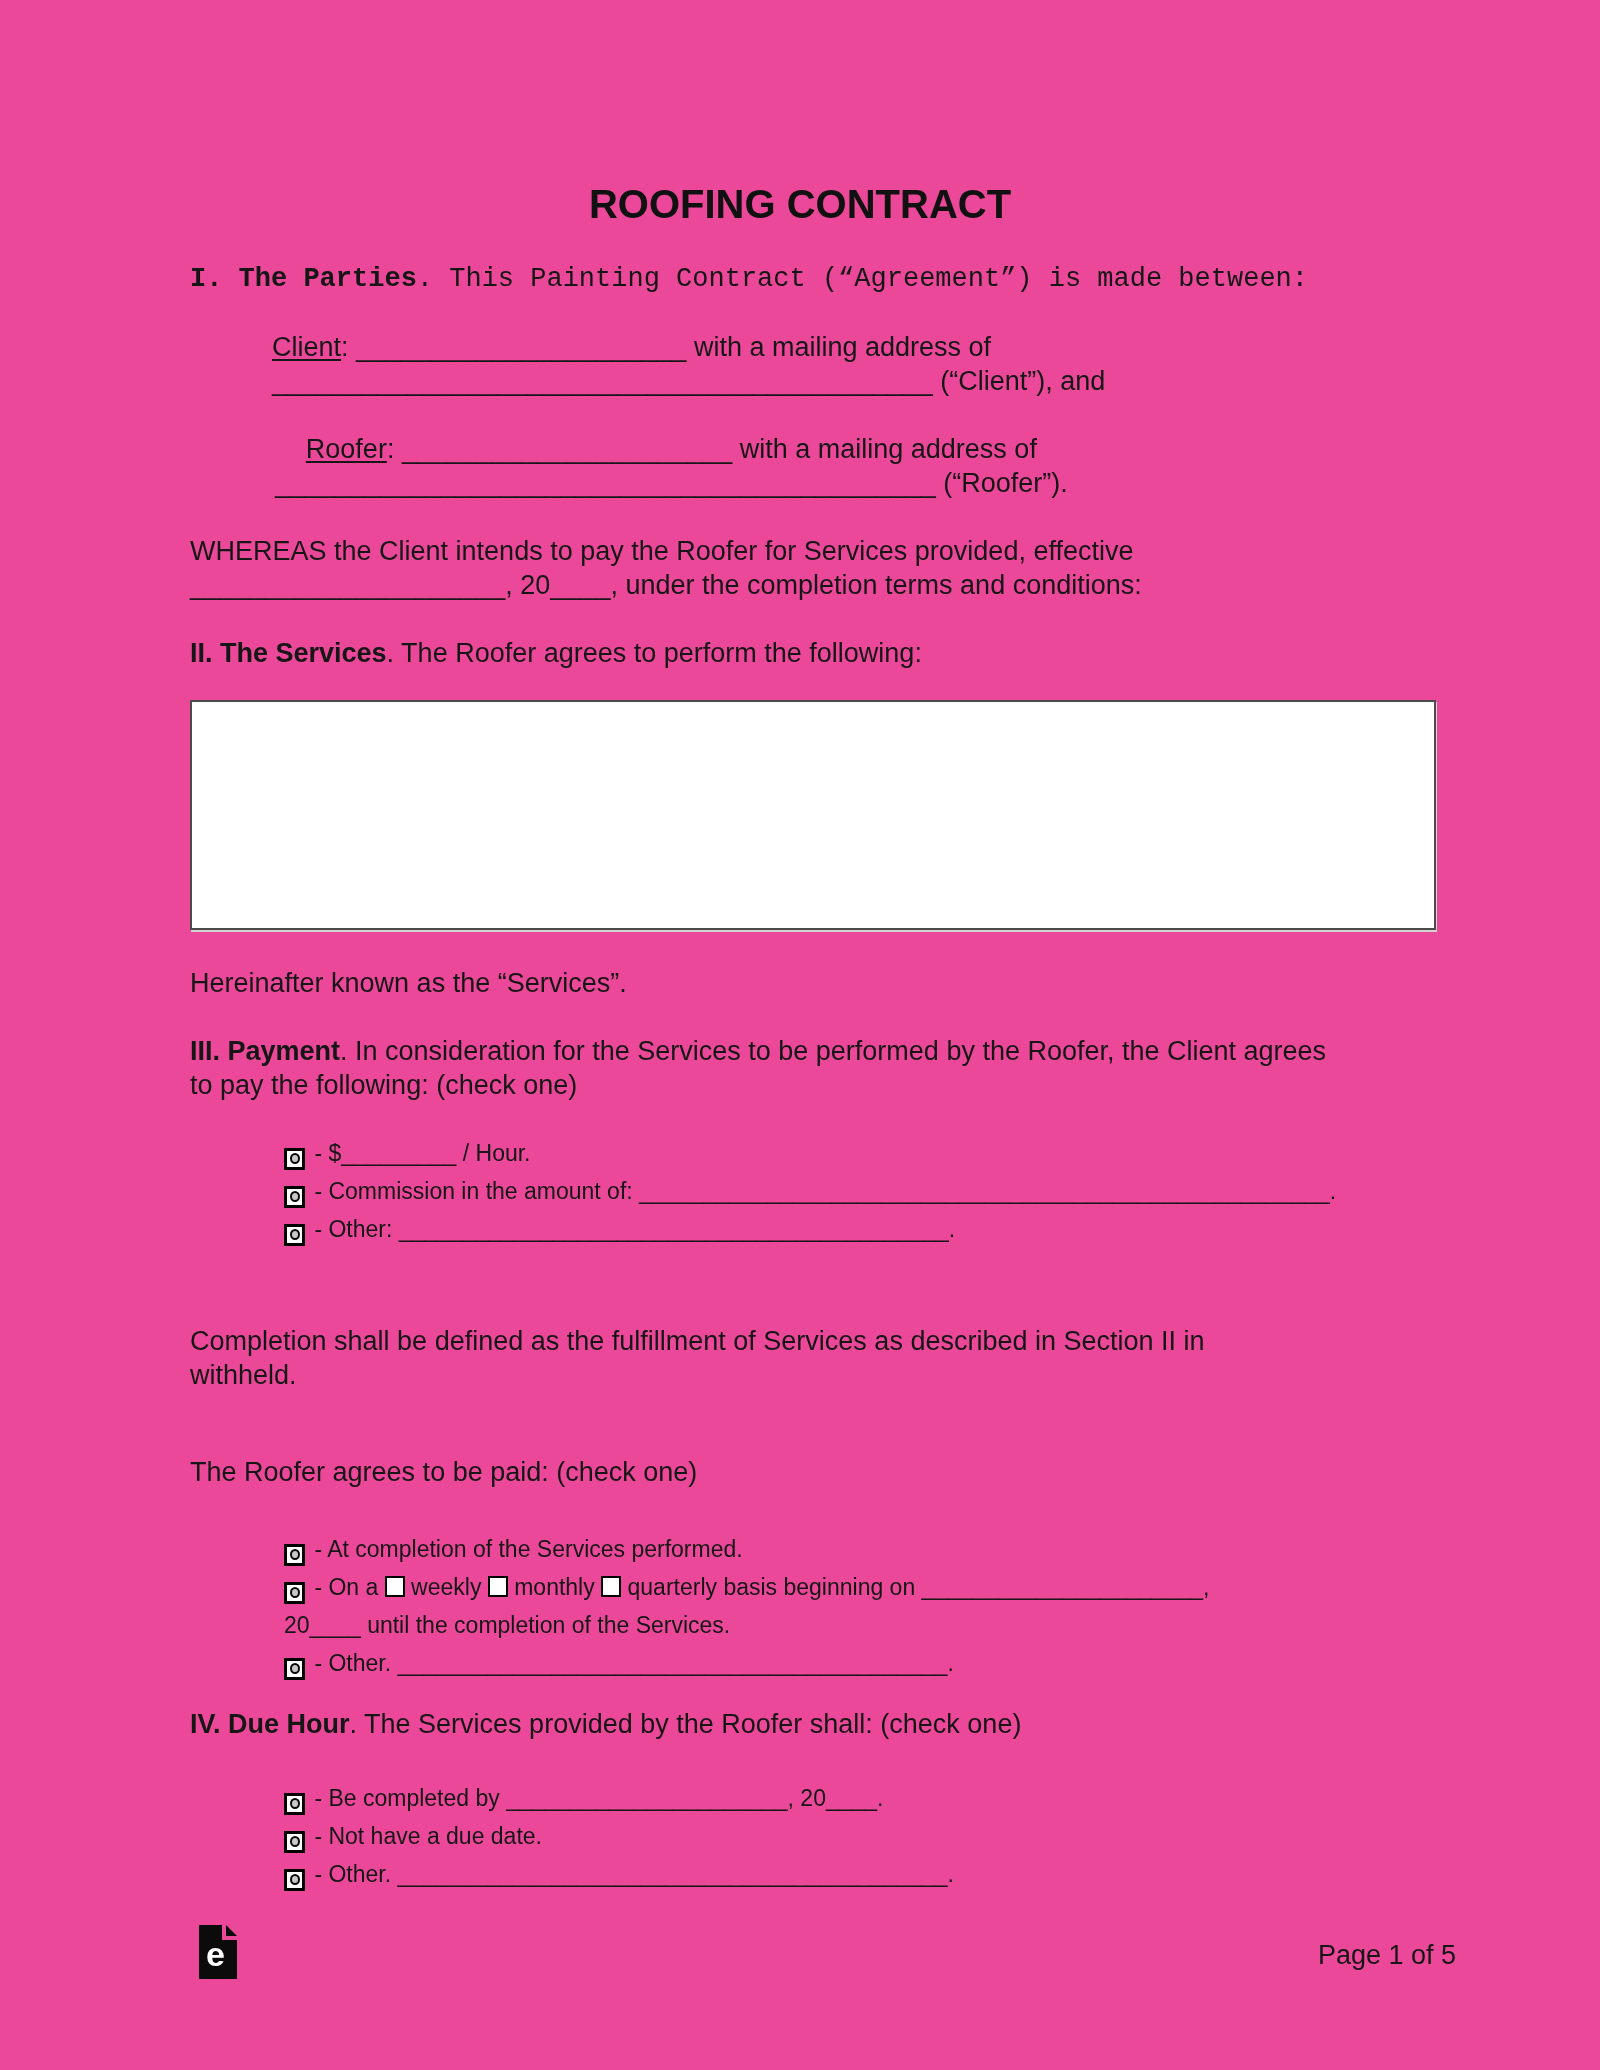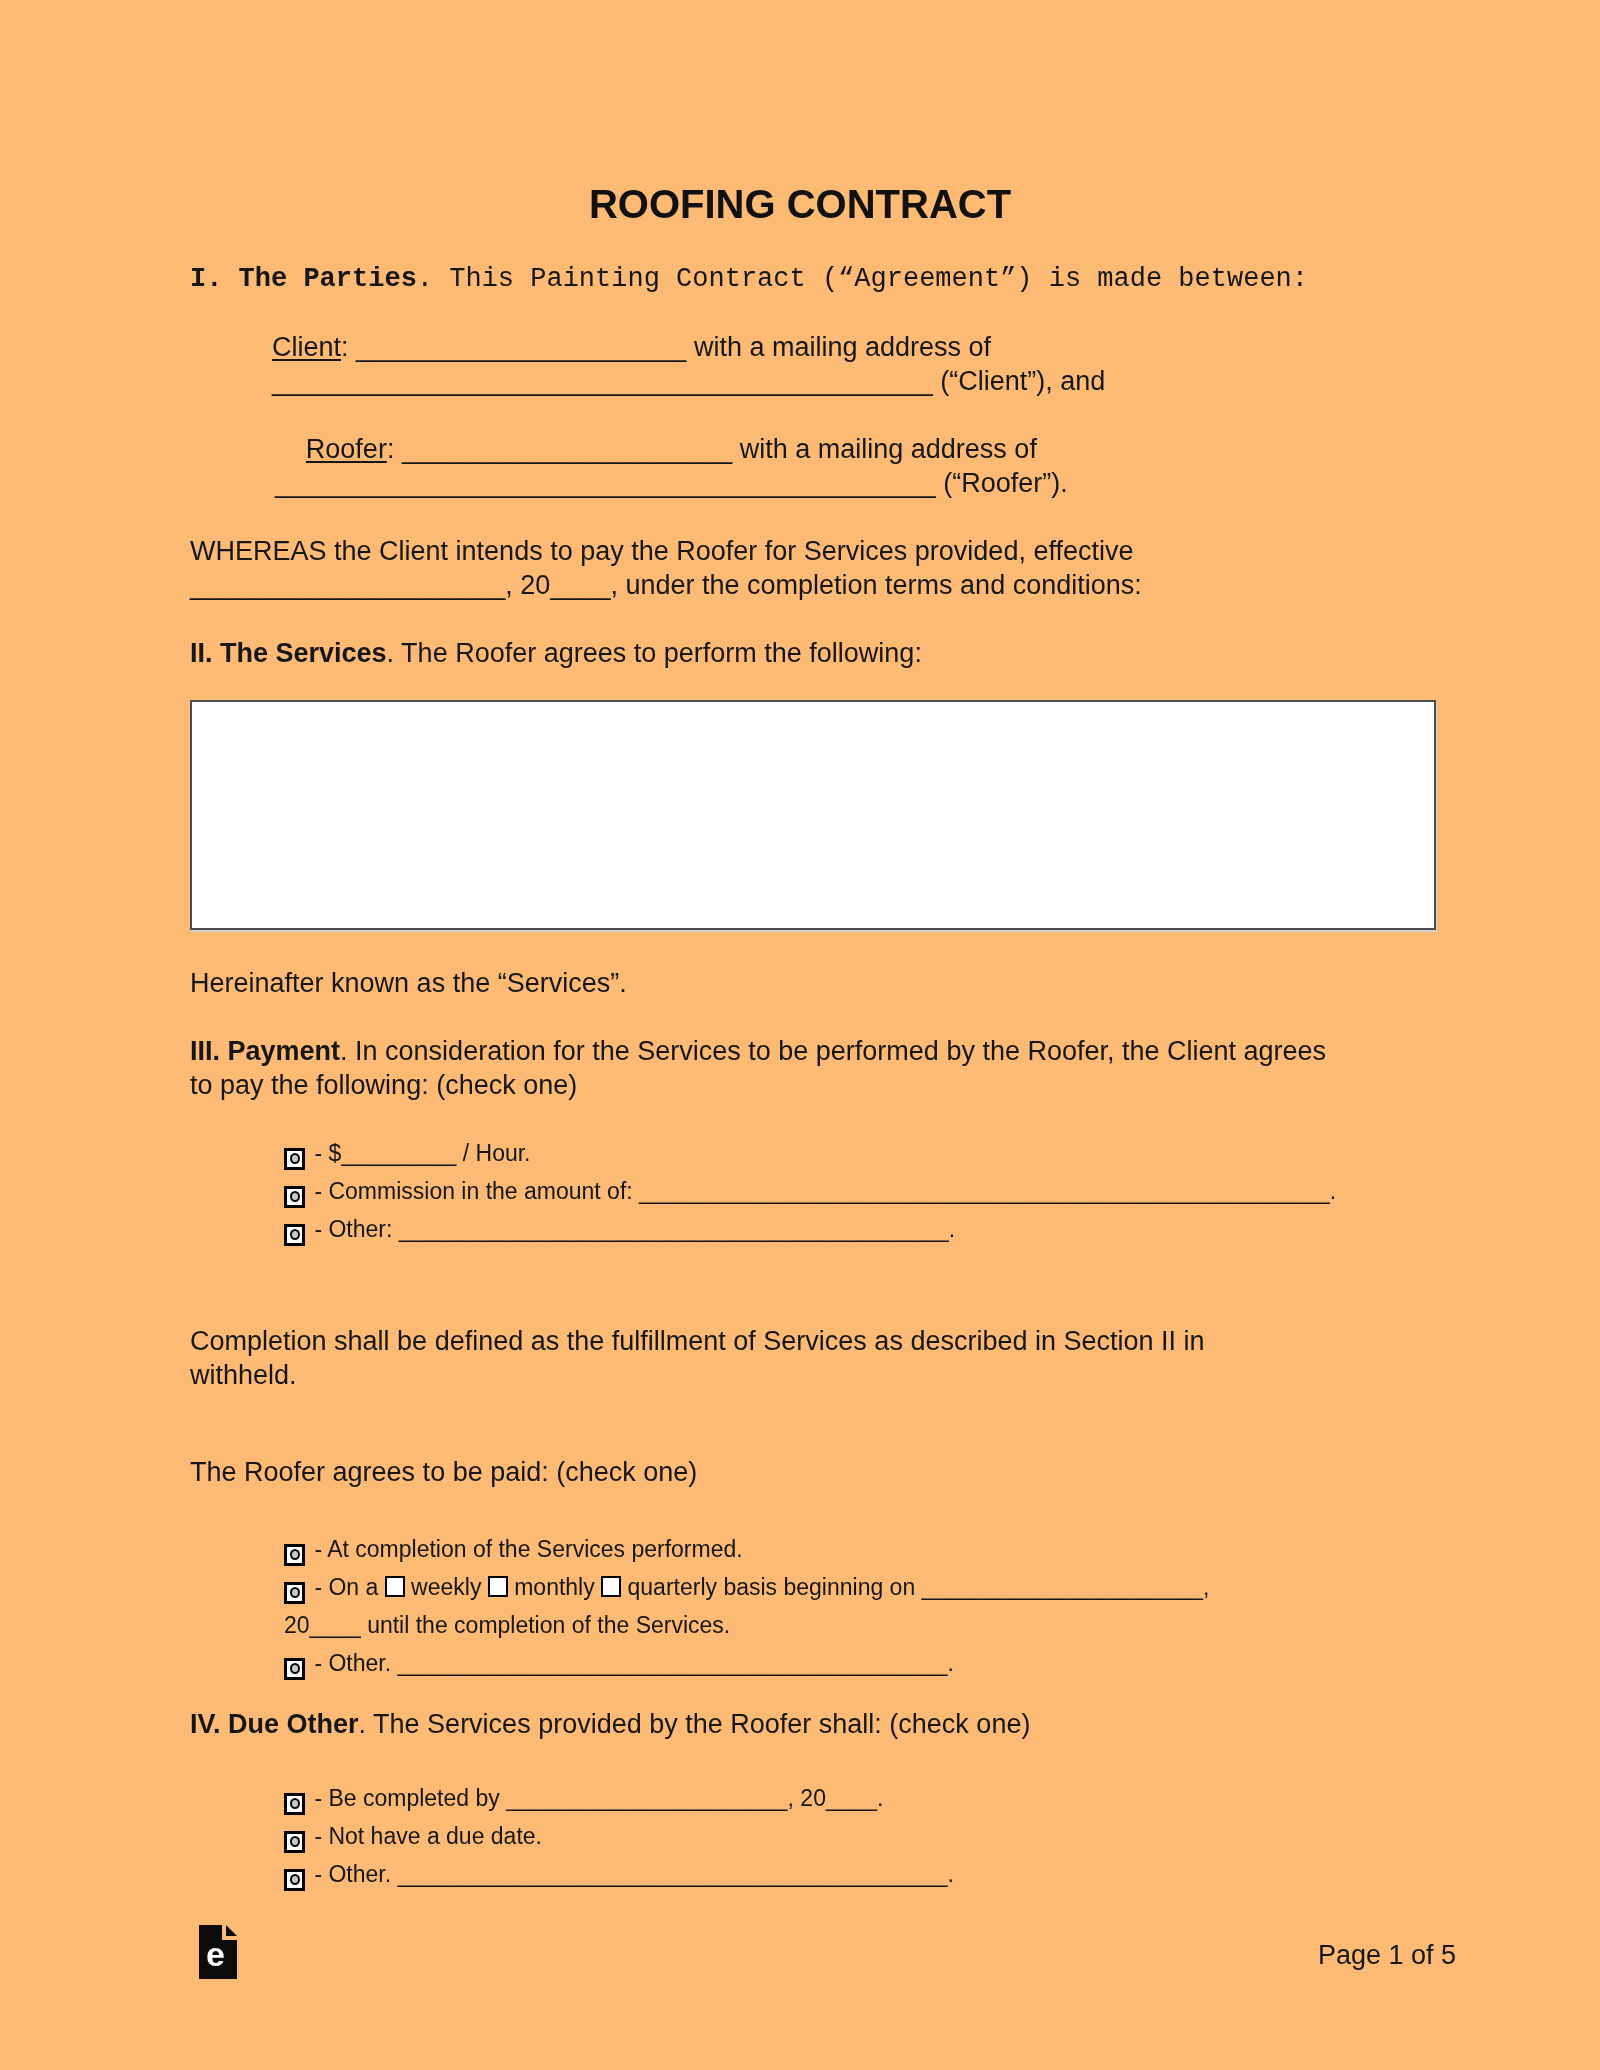--- a/index.html
+++ b/index.html
@@ -1,20 +1,20 @@
 <!DOCTYPE html>
 <html><head>
 <meta charset="utf-8">
 <style>
   html, body { margin: 0; padding: 0; background: #ffffff; }
   .page {
     position: relative;
     width: 1600px;
     height: 2070px;
-    background: #fdba74;
+    background: #ec4899;
     font-family: "Liberation Sans", sans-serif;
     color: #161616;
     overflow: hidden;
   }
   .abs { position: absolute; }
   .line { white-space: pre; font-size: 27px; line-height: 34px; color: #161616; }
   .opt-line { white-space: pre; font-size: 23px; line-height: 38px; color: #161616; }
   .b { font-weight: bold; }
   .ul { text-decoration: underline; text-underline-offset: 3px; }
   .title {
@@ -111,21 +111,21 @@
 
   <div class="abs" style="top:1530px; left:284px;">
     <div class="opt-line"><span class="cb"></span><span> - At completion of the Services performed.</span></div>
     <div>
       <div class="opt-line"><span class="cb"></span><span> - On a </span><span class="sq"></span><span> weekly </span><span class="sq"></span><span> monthly </span><span class="sq"></span><span> quarterly basis beginning on ______________________,</span></div>
       <div class="opt-line">20____ until the completion of the Services.</div>
     </div>
     <div class="opt-line"><span class="cb"></span><span> - Other. ___________________________________________.</span></div>
   </div>
 
-  <div class="abs line" style="top:1707px; left:190px;"><span class="b">IV. Due Other</span><span>. The Services provided by the Roofer shall: (check one)</span></div>
+  <div class="abs line" style="top:1707px; left:190px;"><span class="b">IV. Due Hour</span><span>. The Services provided by the Roofer shall: (check one)</span></div>
 
   <div class="abs" style="top:1779px; left:284px;">
     <div class="opt-line"><span class="cb"></span><span> - Be completed by ______________________, 20____.</span></div>
     <div class="opt-line"><span class="cb"></span><span> - Not have a due date.</span></div>
     <div class="opt-line"><span class="cb"></span><span> - Other. ___________________________________________.</span></div>
   </div>
 
   <svg class="abs logo" viewBox="0 0 38 54" xmlns="http://www.w3.org/2000/svg">
     <path d="M0 0 H23 V15 H38 V54 H0 Z" fill="#0b0b0b"></path>
     <path d="M27 0 L27 11 L38 11 Z" fill="#0b0b0b"></path>

